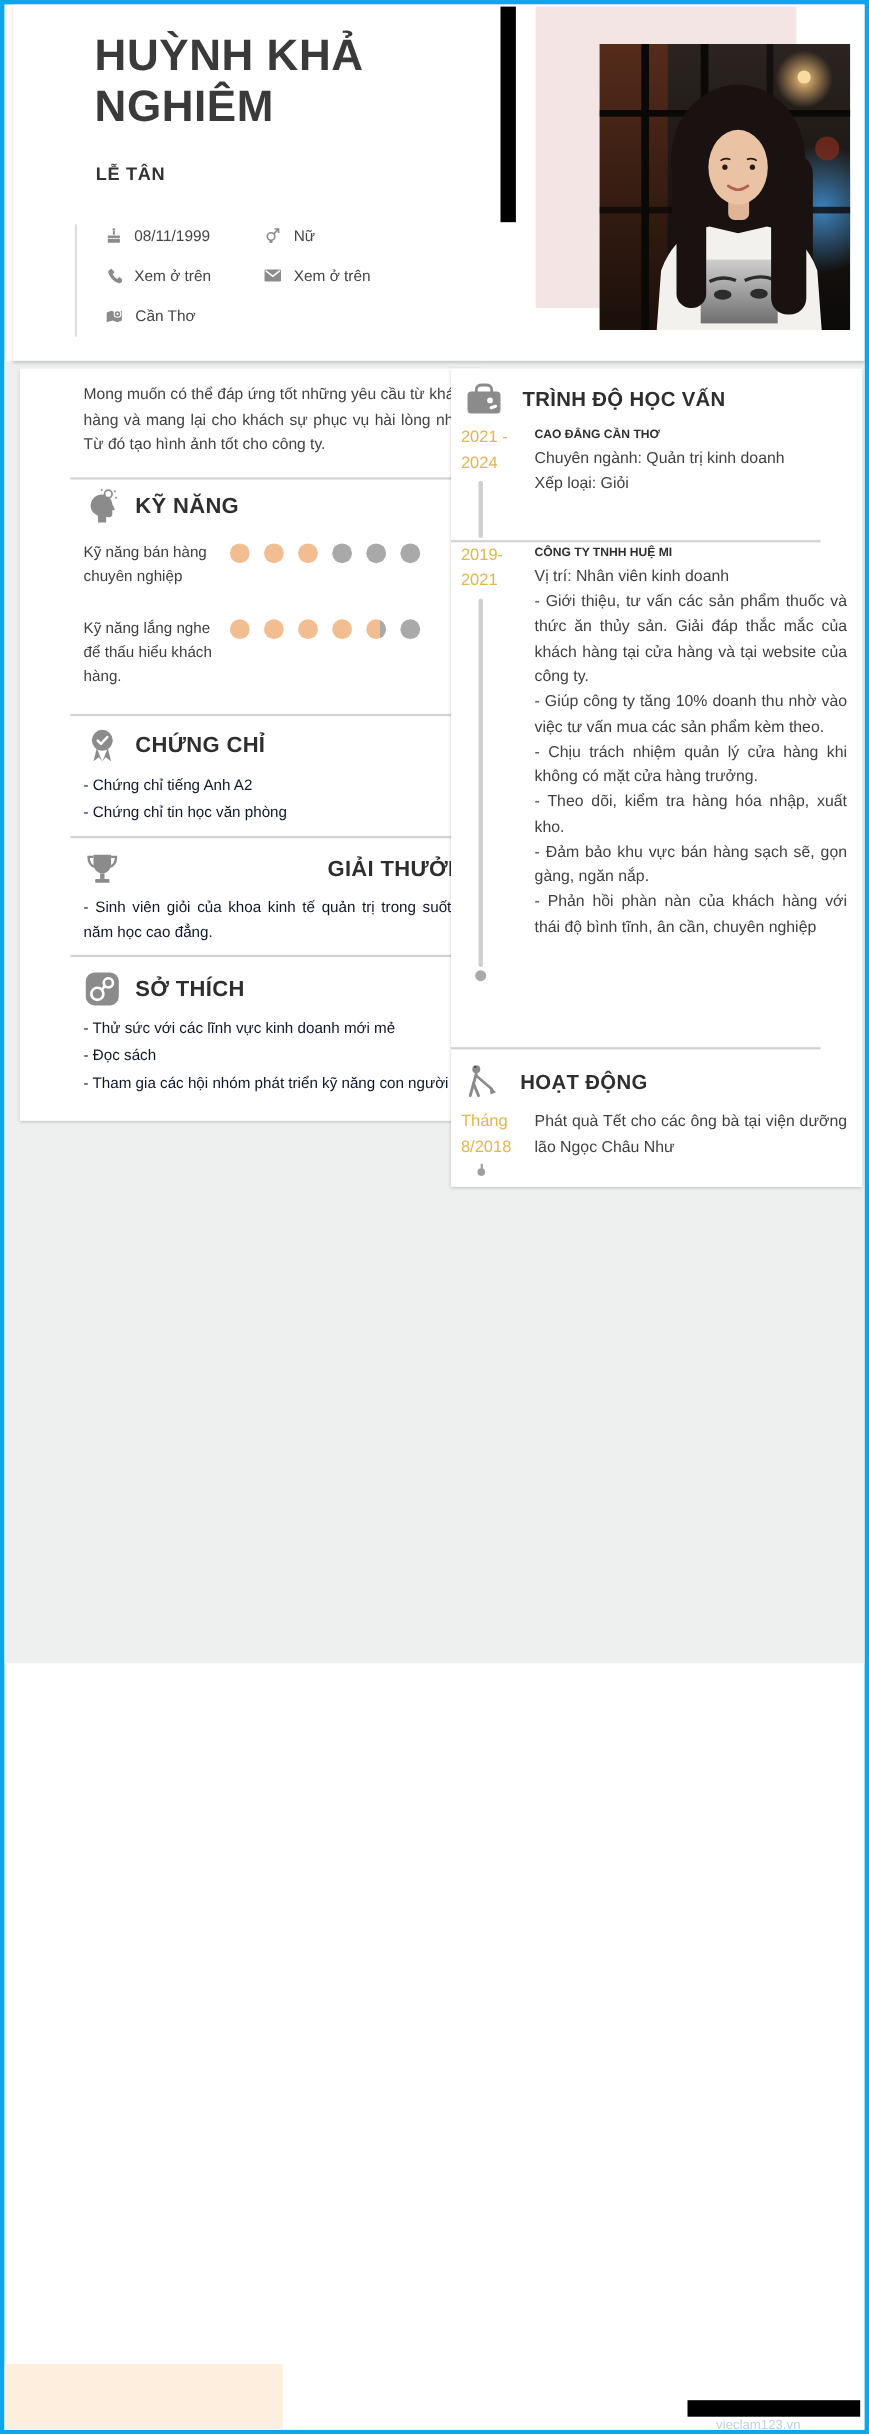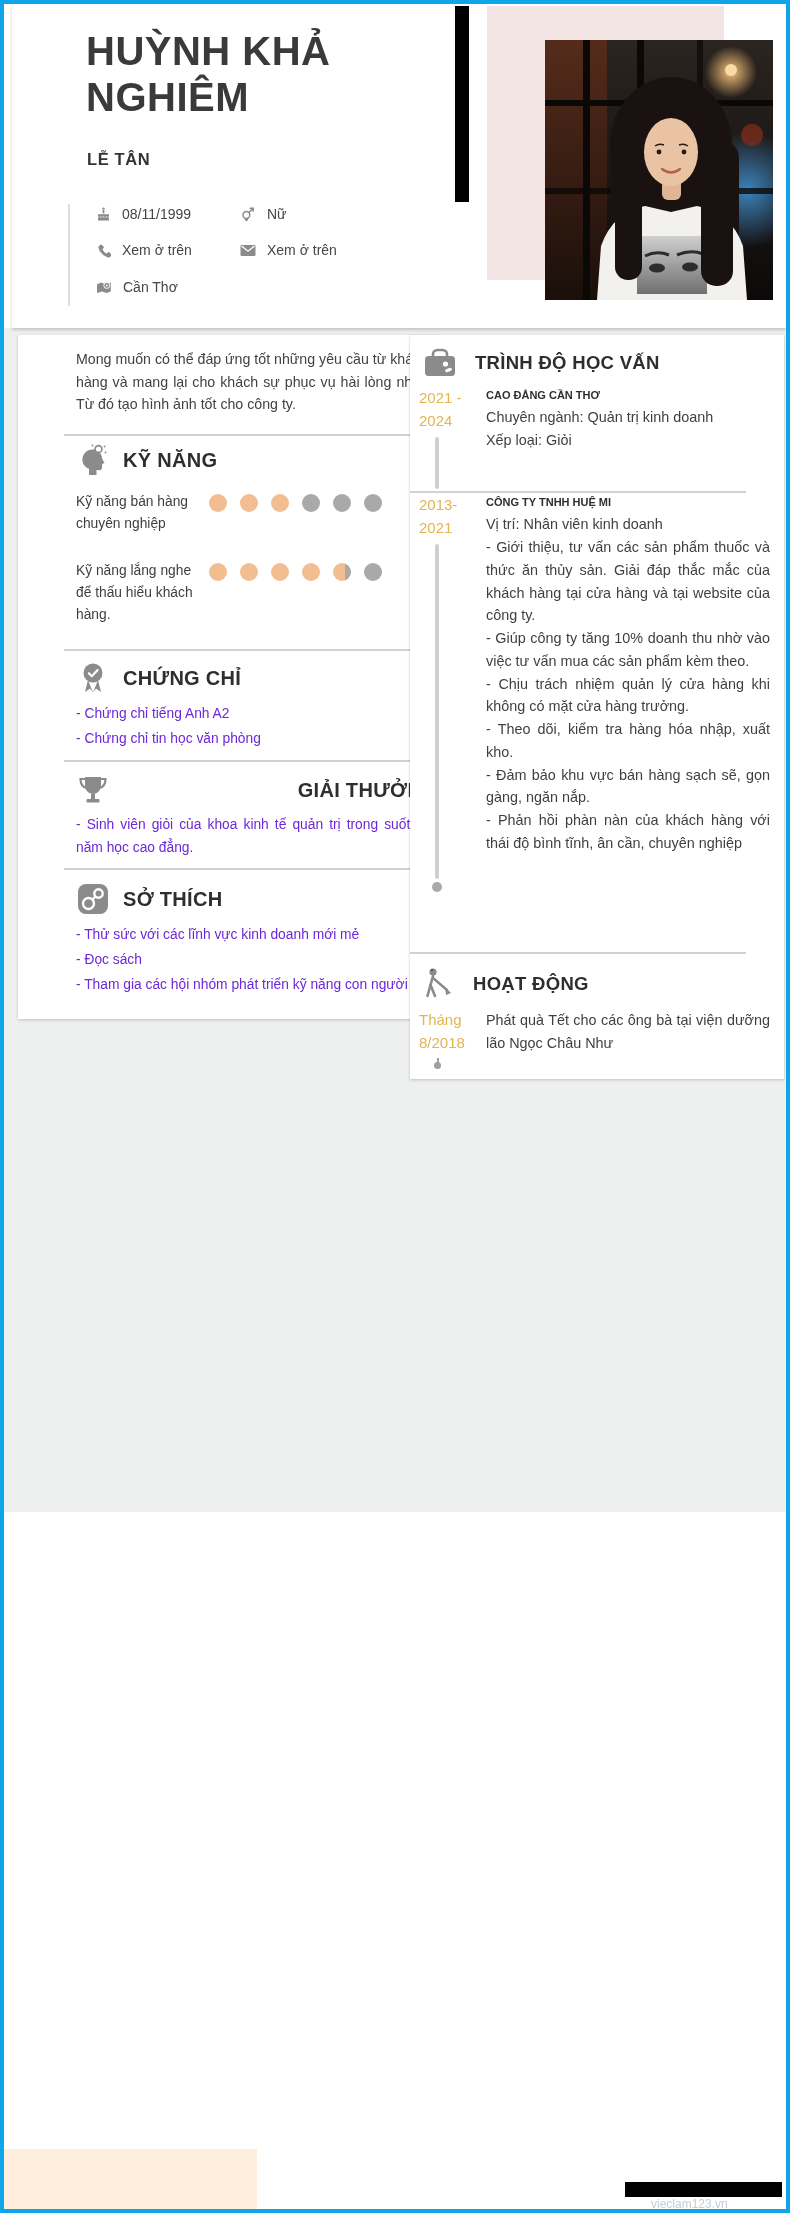--- a/index.html
+++ b/index.html
@@ -28,21 +28,21 @@
   .lsec{position:absolute;left:0;right:0;}
   .lhead{display:flex;align-items:center;gap:13px;padding-left:58px;}
   .lhead .sec-title{font-size:20px;font-weight:bold;color:#2e2e2e;letter-spacing:.3px;}
   .objective-text{padding:13px 10px 0 58px;font-size:14.2px;line-height:1.6;text-align:justify;color:#424242;}
   .skill-row{display:flex;padding-left:58px;margin-top:14px;}
   .skill-label{width:120px;font-size:13.8px;line-height:1.6;color:#3f3f3f;}
   .dots{display:flex;gap:13px;margin-left:13px;margin-top:3px;}
   .dot{width:18px;height:18px;border-radius:50%;background:#a9a9a9;}
   .dot.on{background:#f2bd90;}
   .dot.half{background:linear-gradient(90deg,#f2bd90 68%,#a9a9a9 68%);}
-  .llist{padding:8px 14px 0 58px;font-size:13.8px;line-height:1.66;text-align:justify;color:#6d28d9;}
+  .llist{padding:8px 14px 0 58px;font-size:13.8px;line-height:1.66;text-align:justify;color:#0f172a;}
   .llist p{margin:0 0 2px 0;}
   
   .rsec{position:absolute;left:0;right:0;}
   .rhead{display:flex;align-items:center;gap:16px;padding:11px 0 7px 11px;}
   .rhead .sec-title{font-size:18.5px;font-weight:bold;color:#2e2e2e;letter-spacing:.3px;}
   .rbody{display:flex;}
   .rdate{position:relative;width:67px;flex:0 0 67px;padding-left:9px;box-sizing:content-box;color:#e2b551;font-size:15px;line-height:1.5;font-weight:normal;}
   .rcontent{flex:1;padding-right:14px;font-size:14.4px;line-height:1.58;text-align:justify;color:#3f3f3f;}
   .rcontent p{margin:0;}
   .org{font-weight:bold;color:#2e2e2e;font-size:11px;margin-bottom:2px !important;}
@@ -288,21 +288,21 @@
           <p class="org">CAO ĐẲNG CẦN THƠ</p>
           <p>Chuyên ngành: Quản trị kinh doanh</p>
           <p>Xếp loại: Giỏi</p>
         </div>
       </div>
     </div>
 
     <div class="rsec" style="top:159px;">
       <div class="rbody">
         <div class="rdate">
-          <div>2013-</div>
+          <div>2019-</div>
           <div>2021</div>
           <div class="tline" style="top:50px;height:335px;"></div>
           <div class="tdot" style="top:388px;"></div>
         </div>
         <div class="rcontent">
           <p class="org">CÔNG TY TNHH HUỆ MI</p>
           <p>Vị trí: Nhân viên kinh doanh</p>
           <p>- Giới thiệu, tư vấn các sản phẩm thuốc và thức ăn thủy sản. Giải đáp thắc mắc của khách hàng tại cửa hàng và tại website của công ty.</p>
           <p>- Giúp công ty tăng 10% doanh thu nhờ vào việc tư vấn mua các sản phẩm kèm theo.</p>
           <p>- Chịu trách nhiệm quản lý cửa hàng khi không có mặt cửa hàng trưởng.</p>

